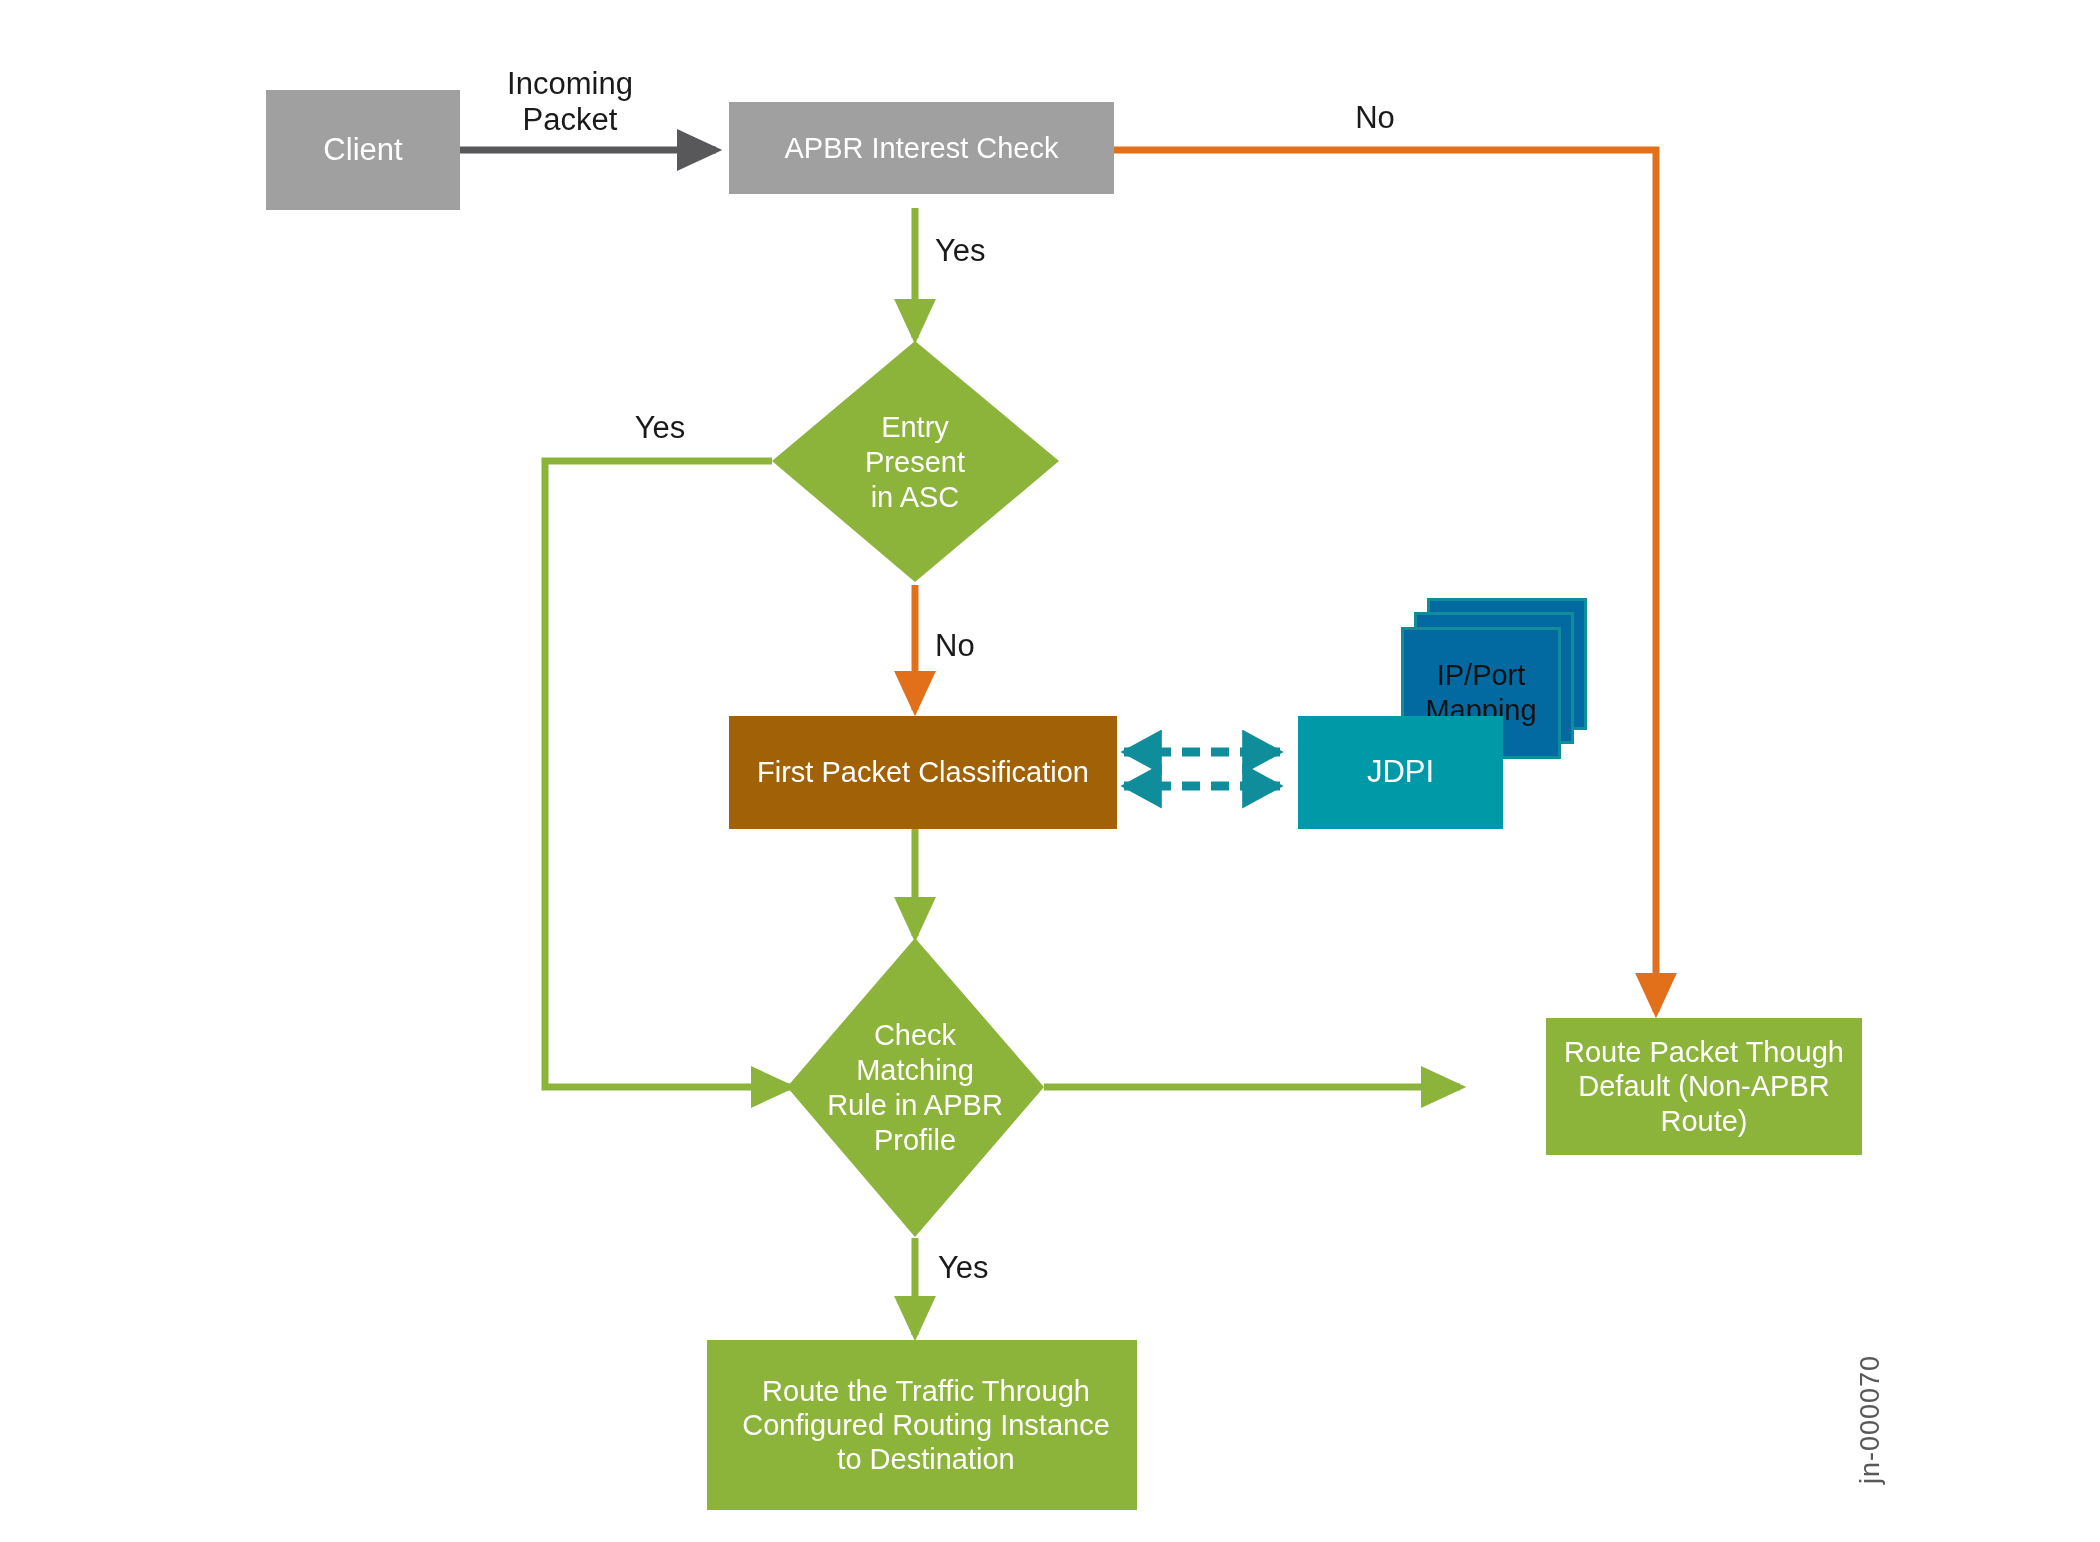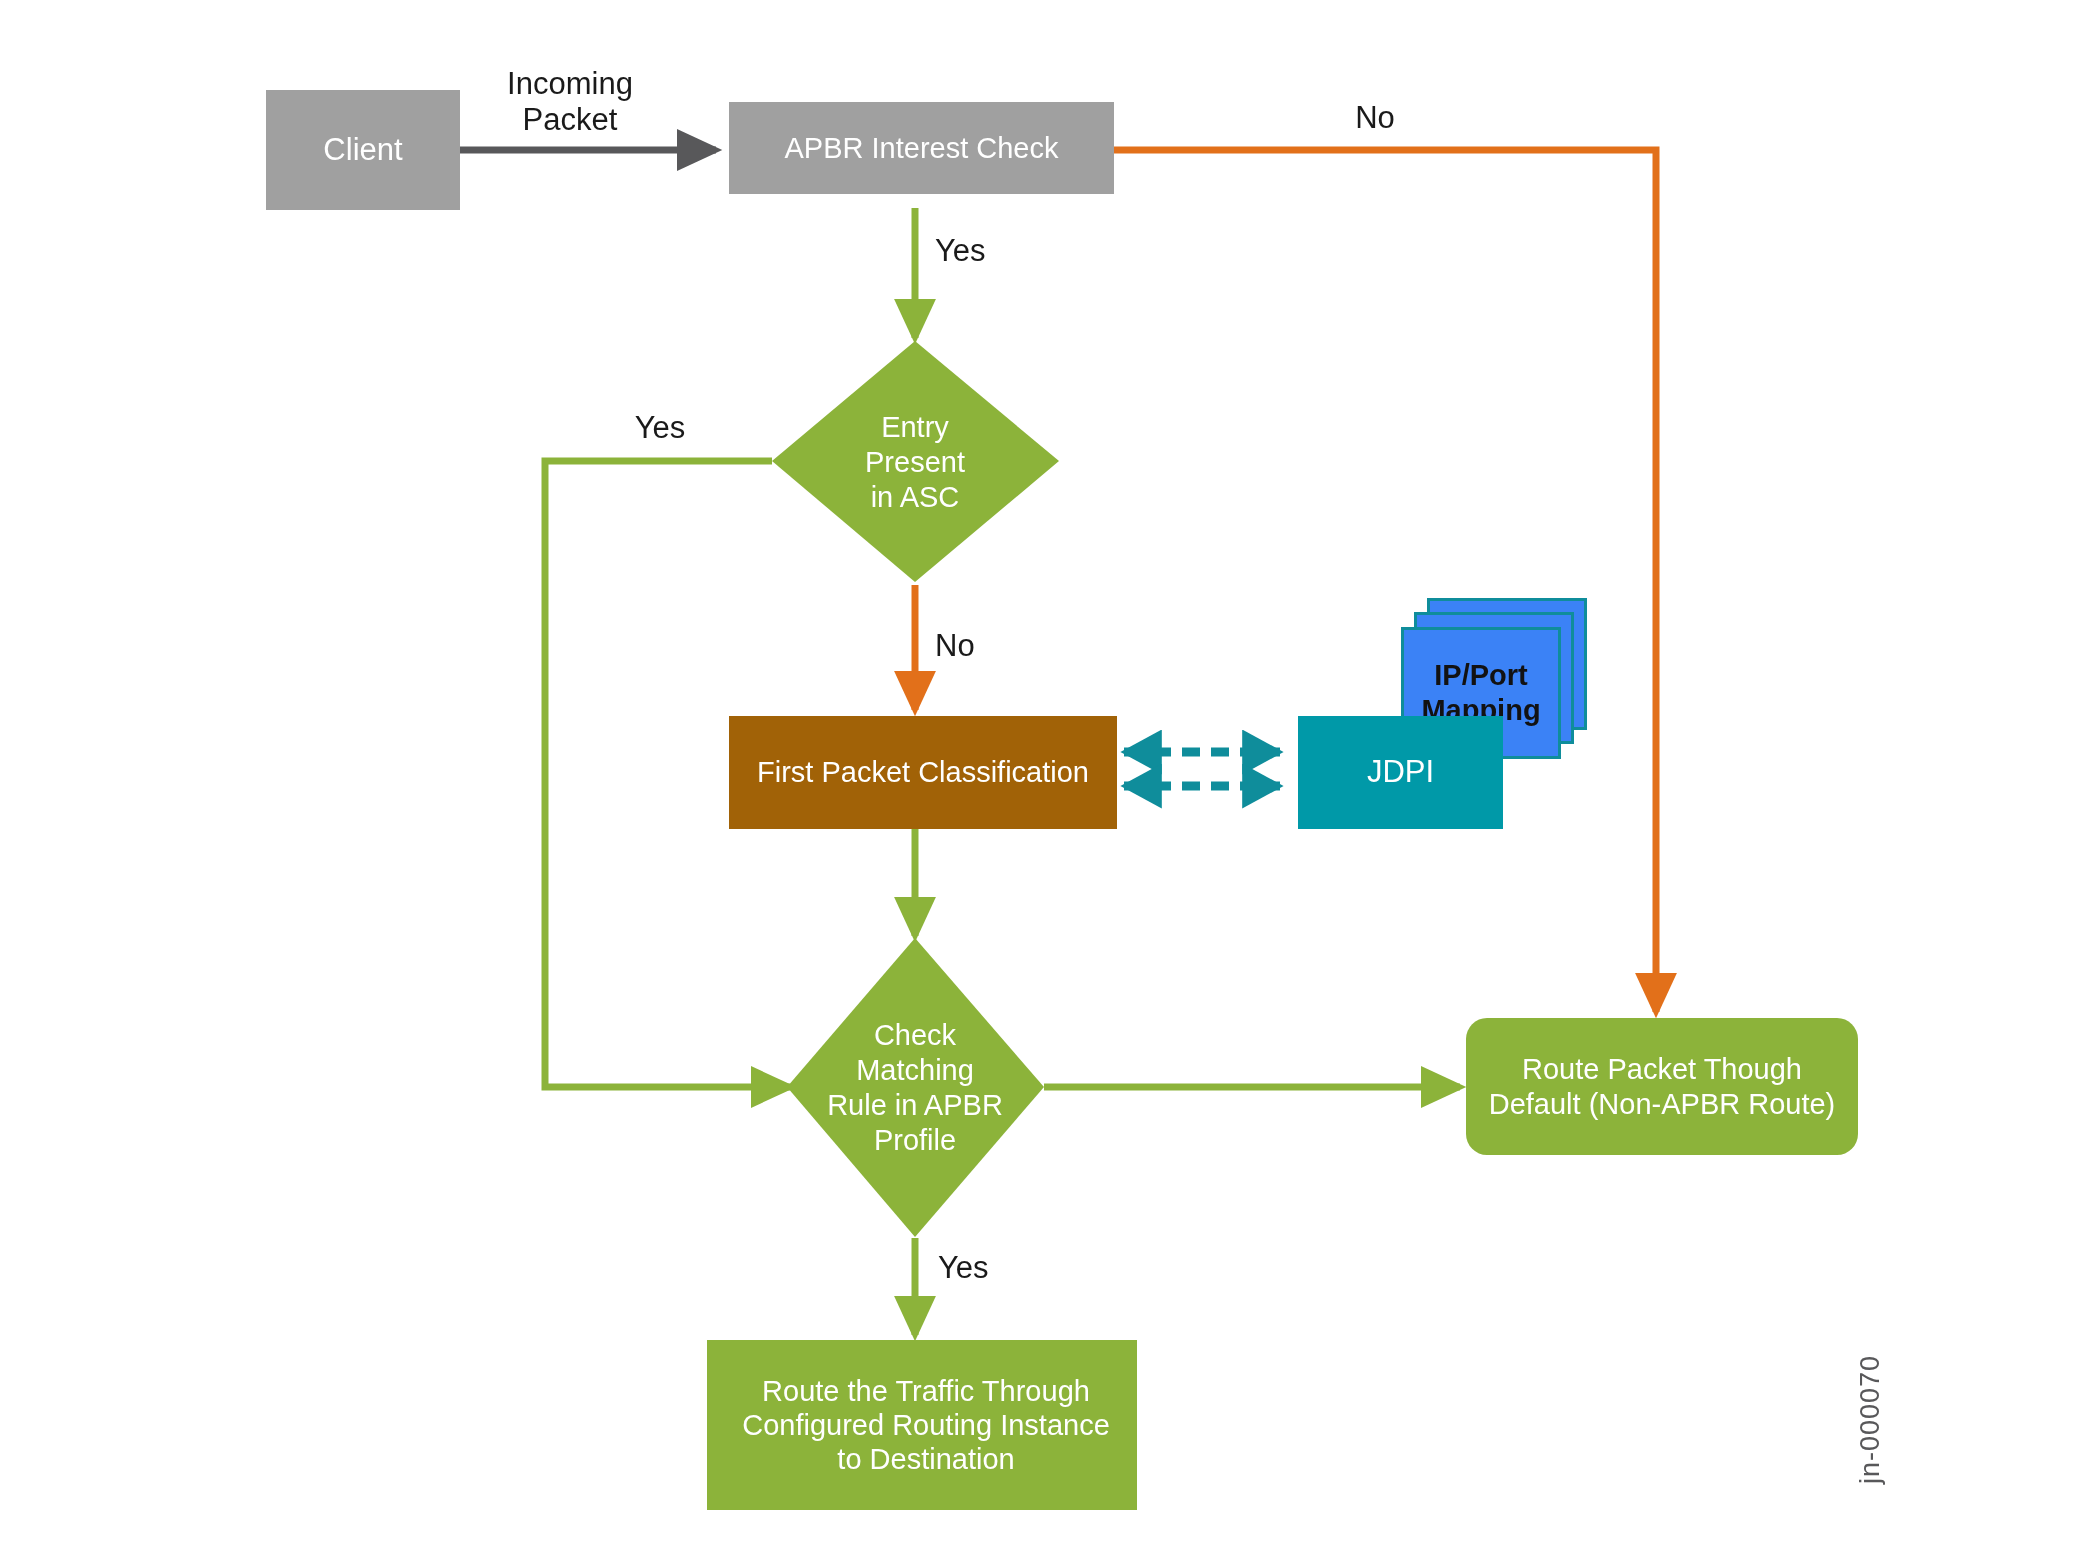--- a/index.html
+++ b/index.html
@@ -55,24 +55,23 @@
   .edge-label {
     position: absolute;
     color: #1a1a1a;
     text-align: center;
     line-height: 1.16;
     white-space: pre-line;
   }
 
   .stackcard {
     position: absolute;
-    background: #3b82f6;
+    background: #0369a1;
     border: 3px solid #0f8d9b;
     box-sizing: border-box;
-    font-weight: bold;
   }
   .stackcard-front {
     display: flex;
     align-items: center;
     justify-content: center;
     text-align: center;
     color: #121212;
     line-height: 1.2;
     white-space: pre-line;
   }
@@ -150,21 +149,21 @@
   <div class="stackcard stackcard-front" style="left:1401px; top:627px; width:160px; height:132px; font-size:29px;">IP/Port
 Mapping</div>
 
   <div class="node box-teal" style="left:1290px; top:716px; width:205px; height:113px; font-size:31px;">JDPI</div>
 
   <div class="diamond-label" style="left:790px; top:1000px; width:250px; height:176px; font-size:29px;">Check
 Matching
 Rule in APBR
 Profile</div>
 
-  <div class="node box-green" style="left:1466px; top:1018px; width:392px; height:137px; font-size:29px;border-radius:21px;">Route Packet Though
+  <div class="node box-green" style="left:1546px; top:1018px; width:316px; height:137px; font-size:29px;">Route Packet Though
 Default (Non-APBR Route)</div>
 
   <div class="node box-green" style="left:707px; top:1340px; width:430px; height:170px; font-size:29px;padding-left:8px;">Route the Traffic Through
 Configured Routing Instance
 to Destination</div>
 
   <div class="edge-label" style="left:470px; top:66px; width:200px; font-size:31px;">Incoming
 Packet</div>
 
   <div class="edge-label" style="left:1315px; top:100px; width:120px; font-size:31px;">No</div>

